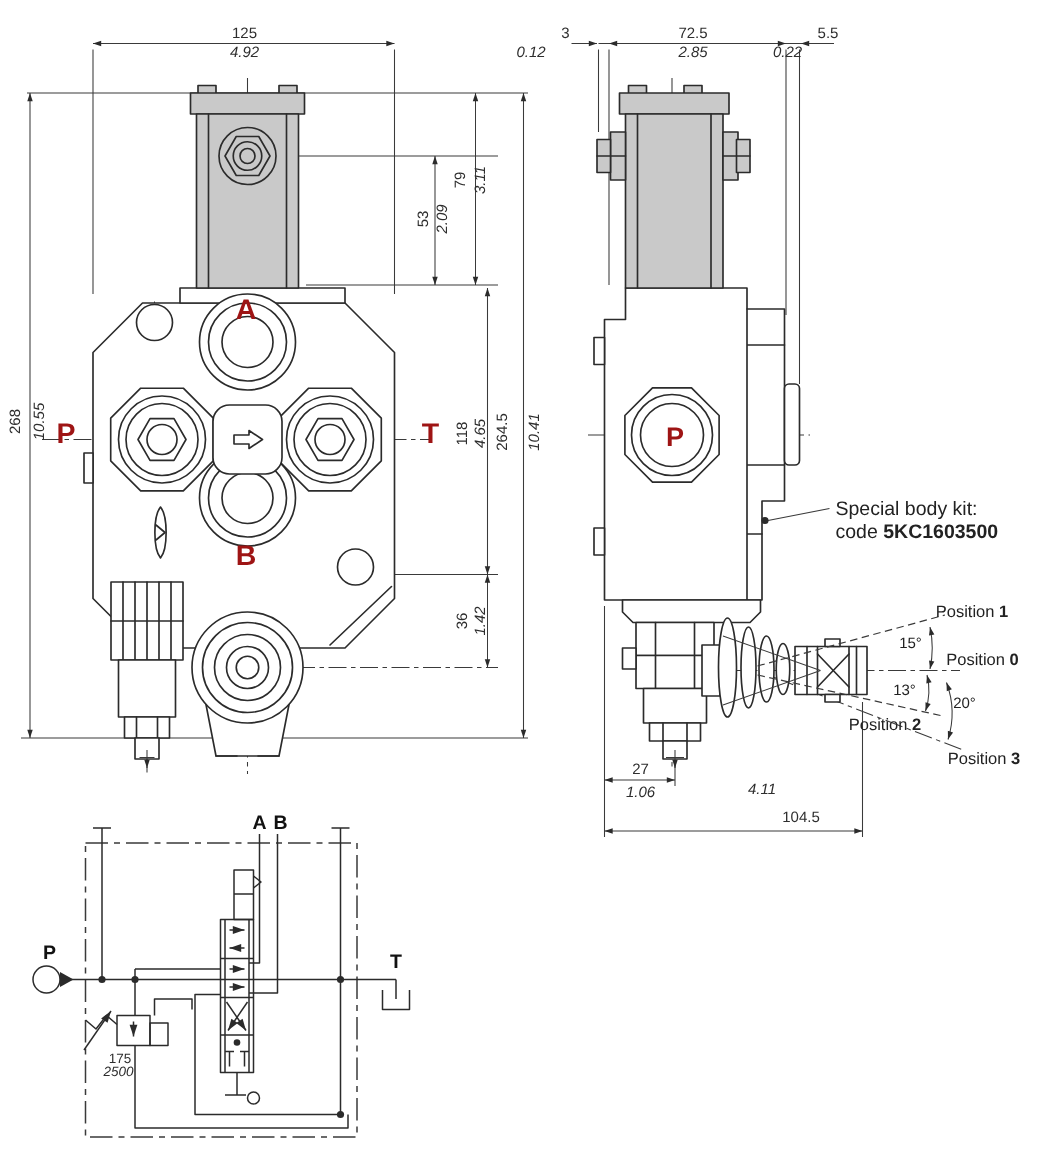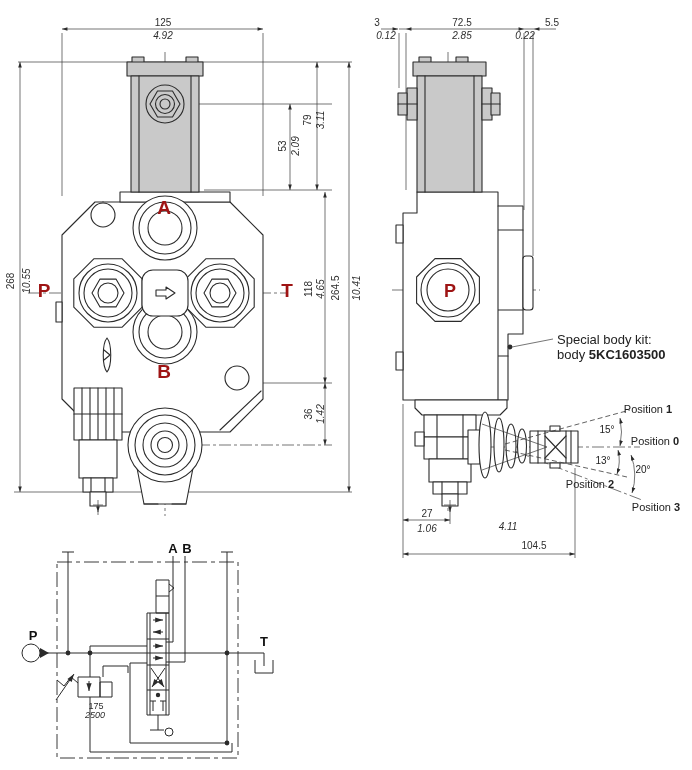--- a/index.html
+++ b/index.html
@@ -21,21 +21,21 @@
   
   .t{position:absolute;transform:translate(-50%,-50%);white-space:nowrap;font-size:10px;line-height:1;}
   .vt{position:absolute;transform:translate(-50%,-50%) rotate(-90deg);white-space:nowrap;font-size:10px;line-height:1;}
   .it{font-style:italic;}
   .port{position:absolute;transform:translate(-50%,-50%);font-weight:bold;font-size:19px;color:var(--accent);line-height:1;}
   .sport{position:absolute;transform:translate(-50%,-50%);font-weight:bold;font-size:13px;color:#111;line-height:1;}
   .note{position:absolute;transform:translateY(-50%);font-size:13px;color:#222;white-space:nowrap;line-height:1;}
   .pos{position:absolute;transform:translate(-50%,-50%);font-size:11px;color:#222;white-space:nowrap;line-height:1;}
   .pos b{font-weight:bold;}
   .ang{position:absolute;transform:translate(-50%,-50%);font-size:10px;color:#222;line-height:1;}
-  .sm{font-size:9px;margin-left:16px;}
+  .sm{font-size:9px;}
 </style>
 </head>
 <body>
 
 <div id="stage">
 
 <svg width="692" height="770" viewBox="0 0 692 770">
   <defs>
     <marker id="m" orient="auto" markerWidth="9" markerHeight="7" refX="8.3" refY="3.5">
       <path d="M0.5,0.9 L8.3,3.5 L0.5,6.1 Z" fill="#2b2b2b"></path>
@@ -277,28 +277,28 @@
 <span class="vt" style="left:336px;top:288px">264.5</span>
 <span class="vt it" style="left:357px;top:288px">10.41</span>
 <span class="vt" style="left:309px;top:414px">36</span>
 <span class="vt it" style="left:321px;top:414px">1.42</span>
 <span class="port" style="left:164px;top:207px">A</span>
 <span class="port" style="left:164px;top:371px">B</span>
 <span class="port" style="left:44px;top:290px">P</span>
 <span class="port" style="left:287px;top:290px">T</span>
 
 <span class="t" style="left:377px;top:23px">3</span>
-<span class="t it" style="left:386px;top:36px">0.12</span>
+<span class="t it" style="left:354px;top:36px">0.12</span>
 <span class="t" style="left:462px;top:23px">72.5</span>
 <span class="t it" style="left:462px;top:36px">2.85</span>
 <span class="t" style="left:552px;top:23px">5.5</span>
 <span class="t it" style="left:525px;top:36px">0.22</span>
 <span class="port" style="left:450px;top:291px;font-size:18px">P</span>
 <span class="note" style="left:557px;top:339px">Special body kit:</span>
-<span class="note" style="left:557px;top:354px"><span>body </span><b>5KC1603500</b></span>
+<span class="note" style="left:557px;top:354px"><span>code </span><b>5KC1603500</b></span>
 <span class="pos" style="left:648px;top:409px"><span>Position </span><b>1</b></span>
 <span class="pos" style="left:655px;top:441px"><span>Position </span><b>0</b></span>
 <span class="pos" style="left:590px;top:484px"><span>Position </span><b>2</b></span>
 <span class="pos" style="left:656px;top:507px"><span>Position </span><b>3</b></span>
 <span class="ang" style="left:607px;top:430px">15°</span>
 <span class="ang" style="left:603px;top:461px">13°</span>
 <span class="ang" style="left:643px;top:470px">20°</span>
 <span class="t" style="left:427px;top:514px">27</span>
 <span class="t it" style="left:427px;top:529px">1.06</span>
 <span class="t" style="left:534px;top:546px">104.5</span>

